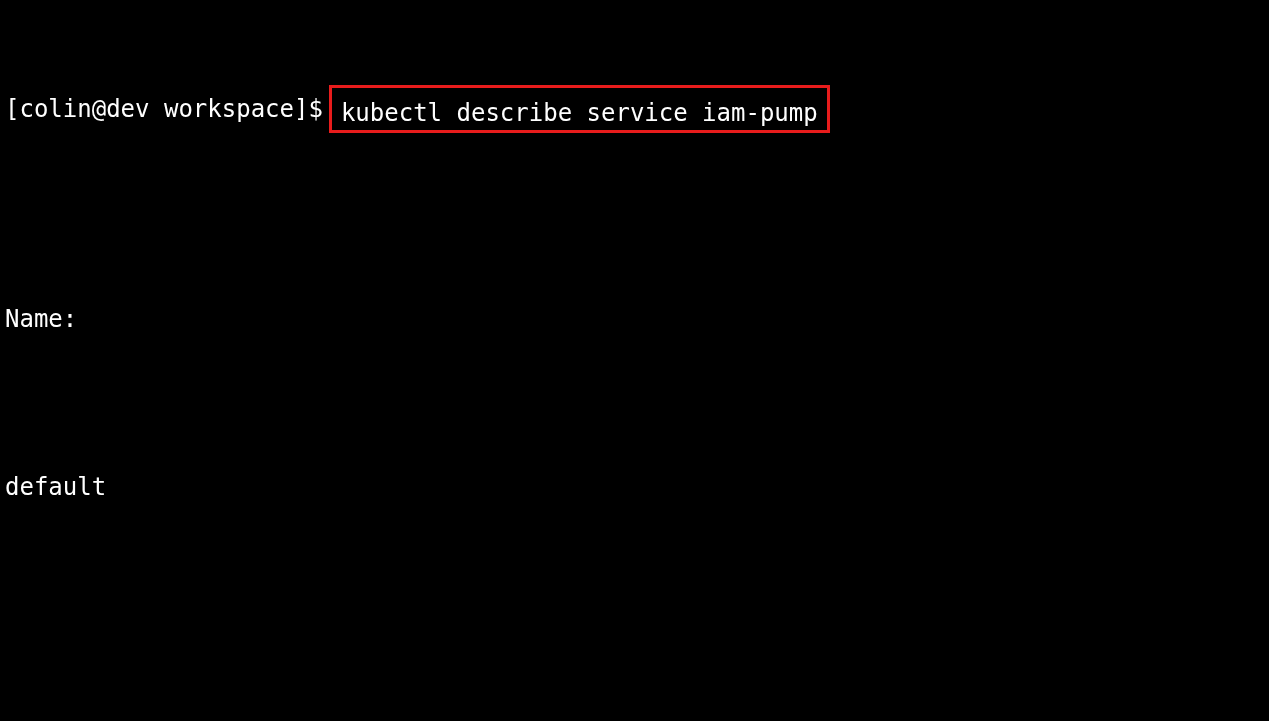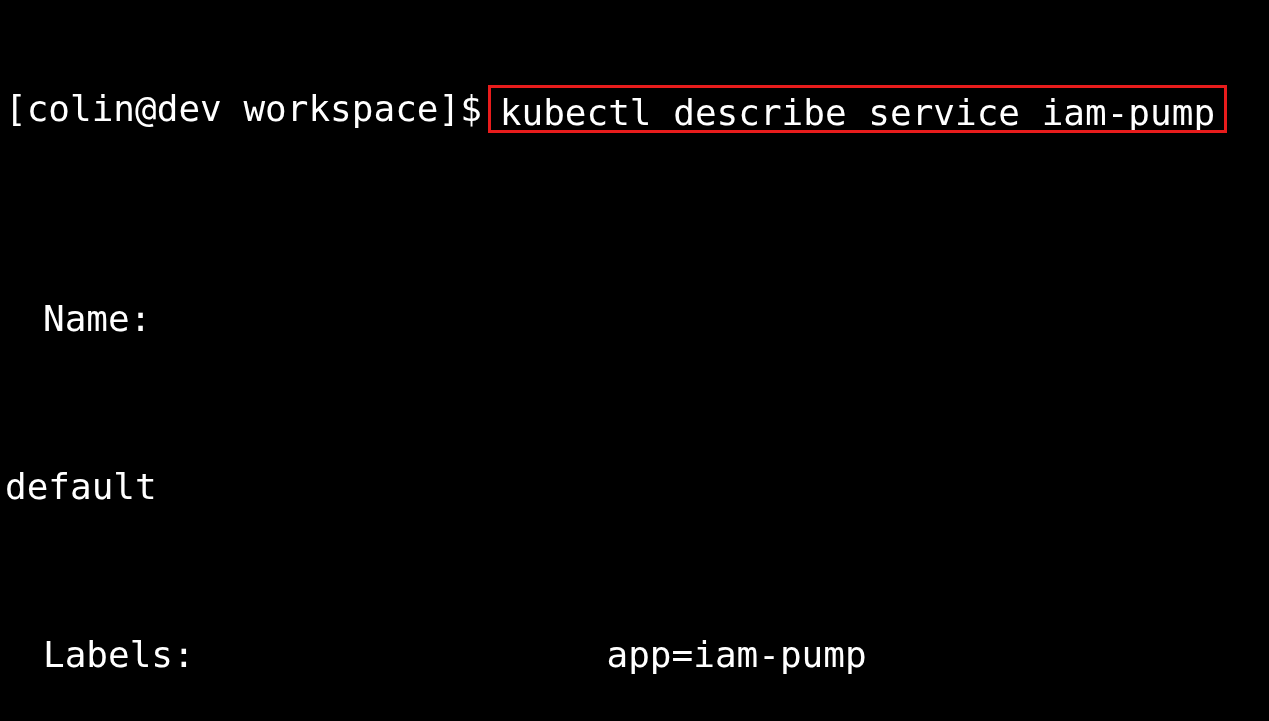--- a/index.html
+++ b/index.html
@@ -12,34 +12,33 @@
     height: 721px;
     overflow: hidden;
   }
   .terminal {
     box-sizing: border-box;
     width: 1269px;
     height: 721px;
     background: var(--bg, #000);
     color: var(--fg, #fff);
     font-family: "DejaVu Sans Mono", "Liberation Mono", monospace;
-    font-size: 36px;
+    font-size: 24px;
     line-height: 42px;
     white-space: pre;
     padding: 4px 0 0 5px;
   }
   .row {
     display: flex;
     height: 42px;
   }
   .label {
     display: inline-block;
     width: 26ch;
     flex: 0 0 26ch;
-    margin-left: 38px;
   }
   .value {
     display: inline-block;
   }
   .cmd-box {
     display: inline;
     outline: 3px solid var(--red, #ea1c1c);
     padding: 4px 9px;
     margin-left: 9px;
   }
@@ -53,24 +52,20 @@
   </div>
   <div id="output">
   <div class="row">
     <span class="label">Name:</span>
   </div>
 
   <div class="row">
     <span class="value">default</span>
   </div>
 
-  <div class="row">
-    <span class="label">Labels:</span>
-    <span class="value">app=iam-pump</span>
-  </div>
 
   
 
   
 
   
 
   
 
   

